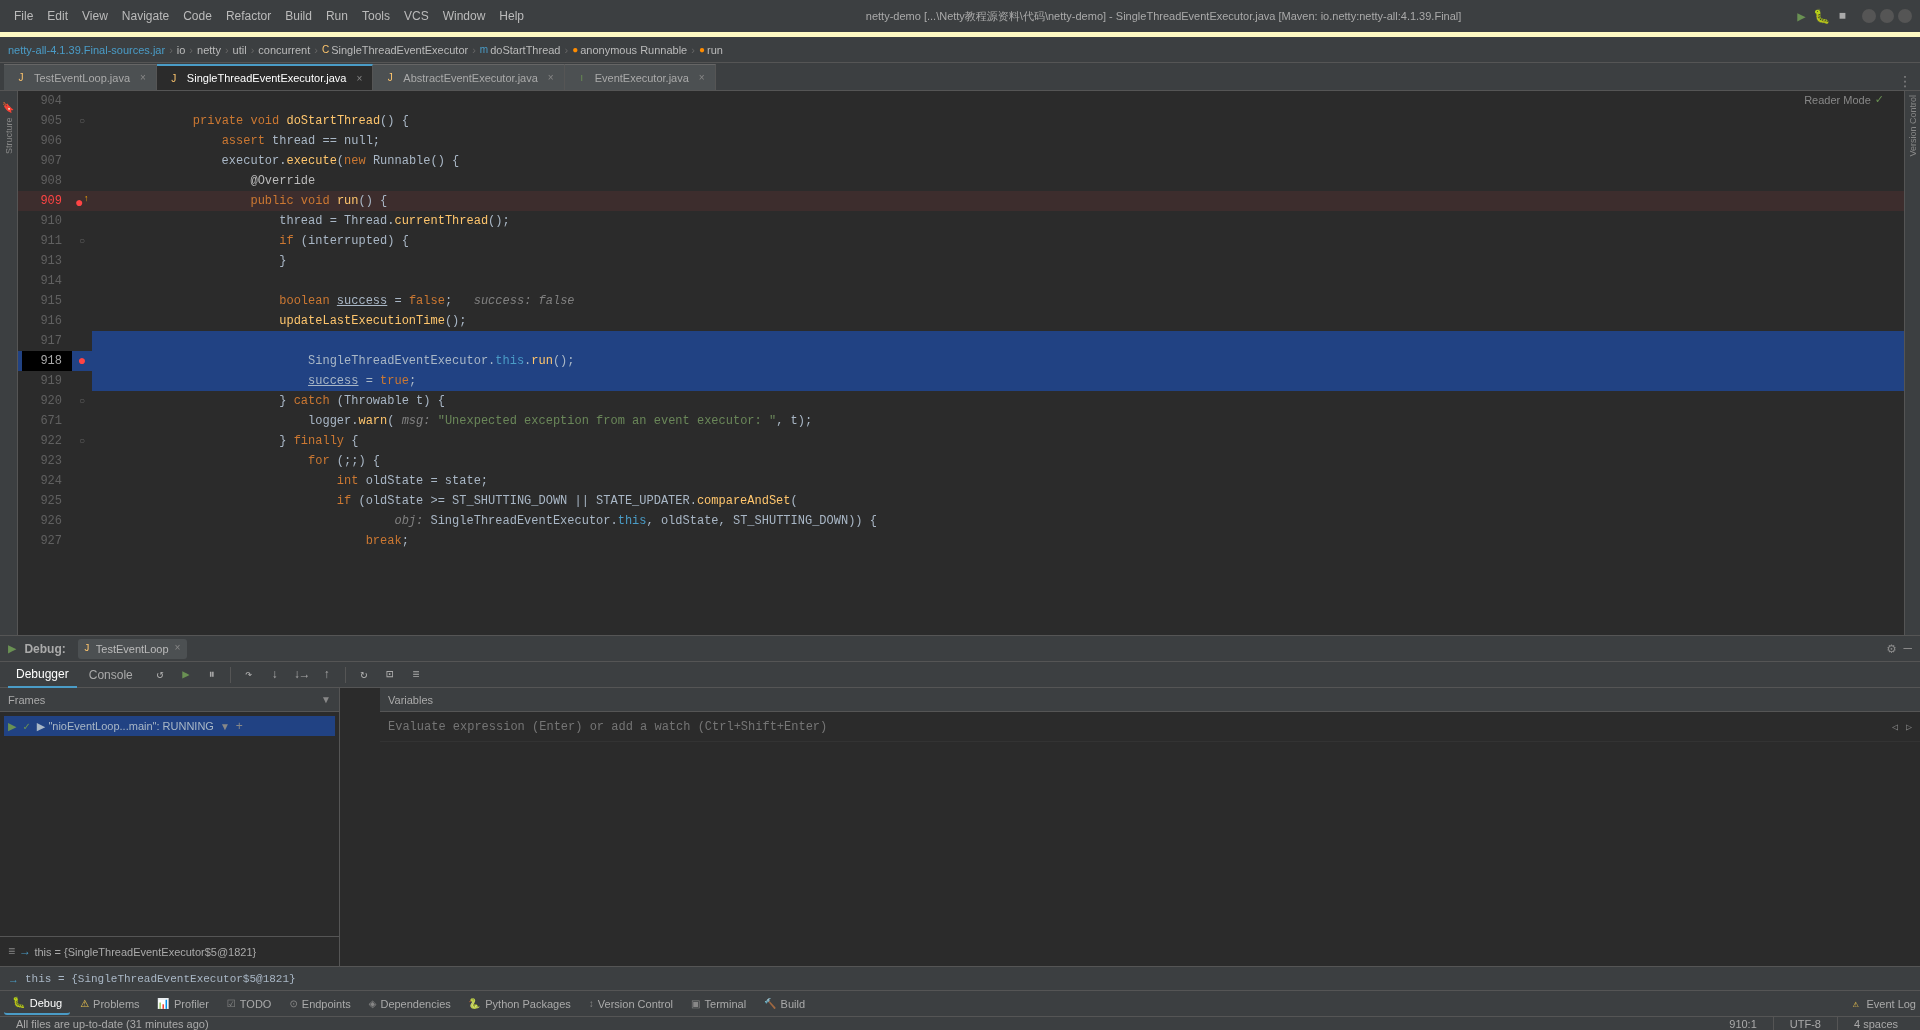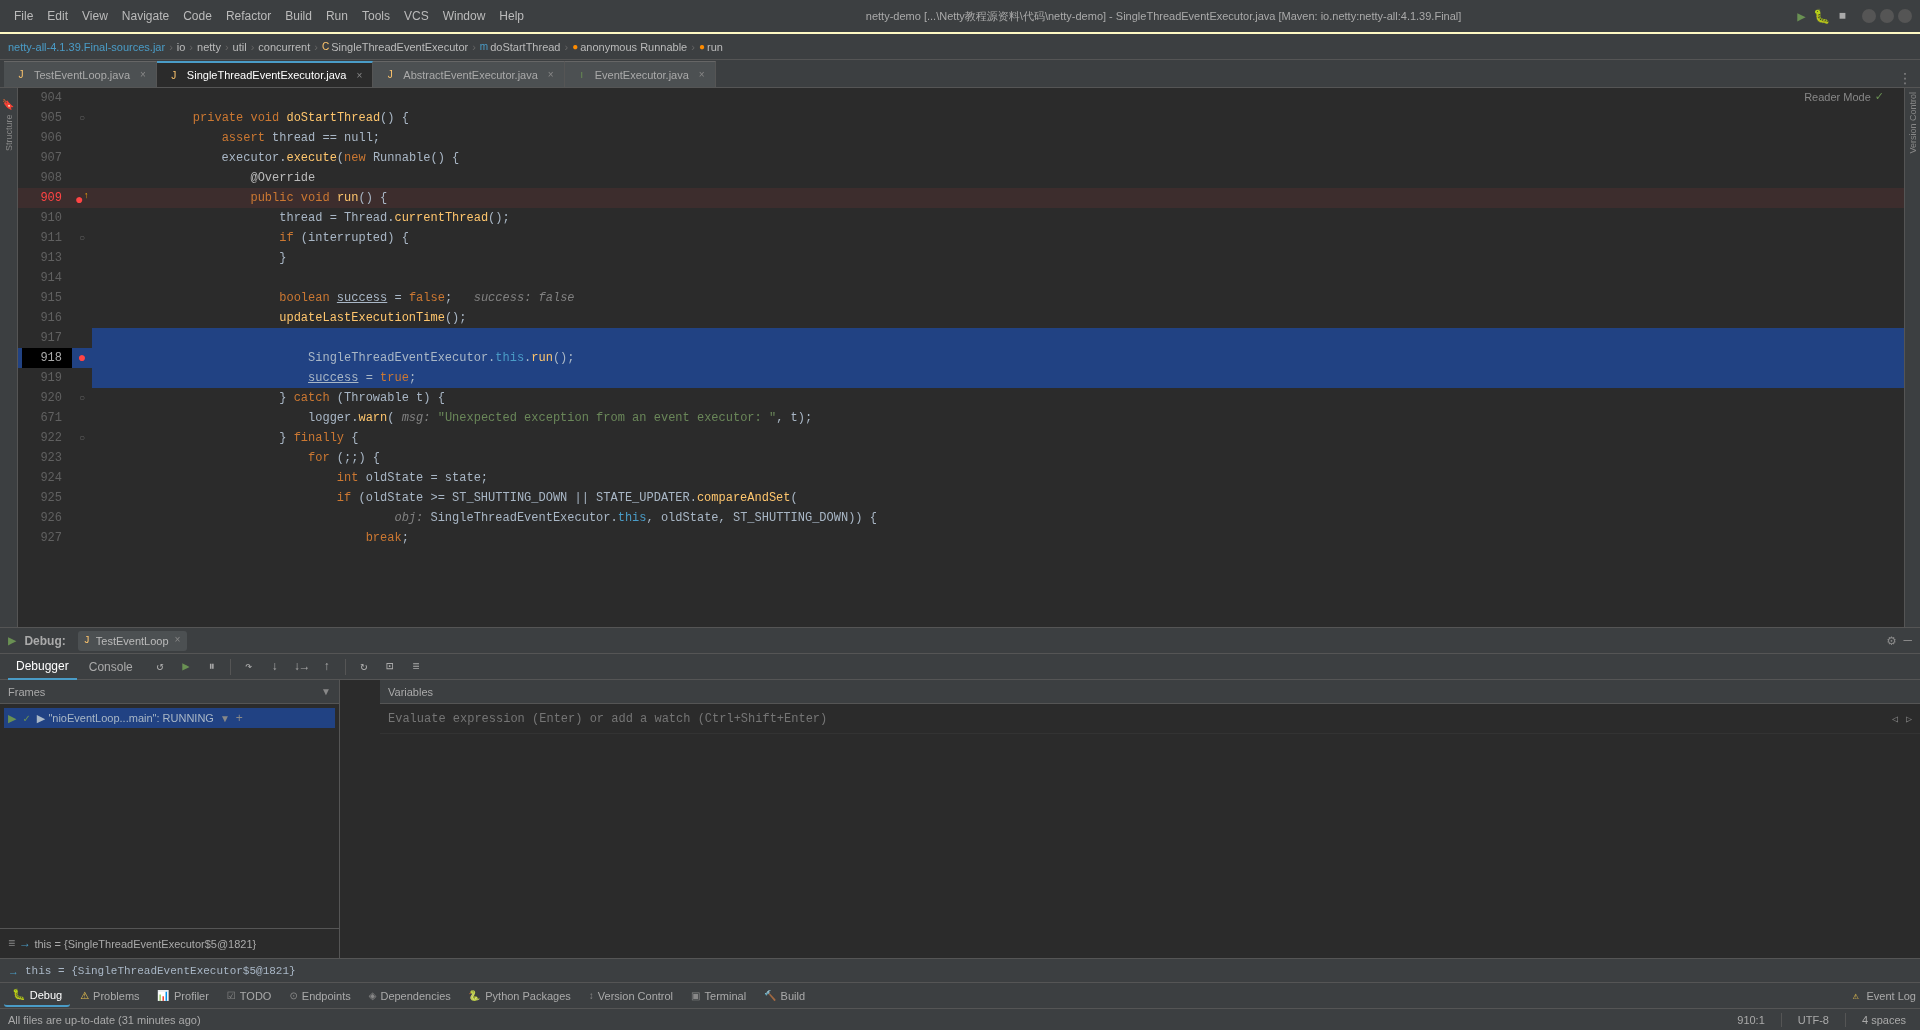--- a/index.html
+++ b/index.html
@@ -1,19 +1,19 @@
 <!DOCTYPE html>
 <html><head>
   <meta charset="utf-8">
   <style>
     * { margin: 0; padding: 0; box-sizing: border-box; }
     body { background: #2b2b2b; color: #a9b7c6; font-family: 'Courier New', monospace; font-size: 12px; overflow: hidden; width: 1920px; height: 1030px; }
     
     
-    #title-bar { background: #3c3f41; height: 16px; display: flex; align-items: center; padding: 16px 8px; gap: 8px; border-bottom: 2px solid #fef9c3; }
+    #title-bar { background: #3c3f41; height: 16px; display: flex; align-items: center; padding: 16px 8px; gap: 8px; border-bottom: 5px solid #fef9c3; }
     #title-bar .menu-items { display: flex; gap: 2px; }
     #title-bar .menu-item { color: #bbbbbb; font-size: 12px; padding: 2px 6px; cursor: pointer; font-family: Arial, sans-serif; }
     #title-bar .window-title { flex: 1; text-align: center; color: #bbbbbb; font-size: 11px; font-family: Arial, sans-serif; }
     #title-bar .win-btn { width: 14px; height: 14px; border-radius: 50%; border: none; cursor: pointer; }
     
     
     #breadcrumb-bar { background: #3c3f41; height: 26px; display: flex; align-items: center; padding: 0 8px; border-bottom: 1px solid #555; font-size: 11px; font-family: Arial, sans-serif; }
     #breadcrumb-bar .bc-item { color: #bbbbbb; cursor: pointer; }
     #breadcrumb-bar .bc-sep { color: #666; margin: 0 4px; }
     
@@ -483,21 +483,21 @@
     <div class="tool-btn">
       <span style="color:#888;font-size:10px;">🔨</span>
       <span>Build</span>
     </div>
     <div style="margin-left:auto;display:flex;align-items:center;gap:8px;">
       <span style="color:#e8c14e;font-size:10px;cursor:pointer;">⚠</span>
       <span style="color:#aaa;font-size:11px;font-family:Arial,sans-serif;cursor:pointer;">Event Log</span>
     </div>
   </div>
 
-  <div id="status-bar" style="height:22px;background:#3c3f41;display:flex;align-items:center;padding:0 8px;border-top:1px solid #555;font-size:11px;font-family:Arial,sans-serif;">
+  <div id="status-bar" style="height:14px;background:#3c3f41;display:flex;align-items:center;padding:0 16px;border-top:1px solid #555;font-size:11px;font-family:Arial,sans-serif;">
     <span style="color:#aaa;">All files are up-to-date (31 minutes ago)</span>
     <div style="margin-left:auto;display:flex;align-items:center;gap:10px;">
       <span class="status-item">910:1</span>
       <div class="status-sep"></div>
       <span class="status-item">UTF-8</span>
       <div class="status-sep"></div>
       <span class="status-item">4 spaces</span>
     </div>
   </div>
 </div>

